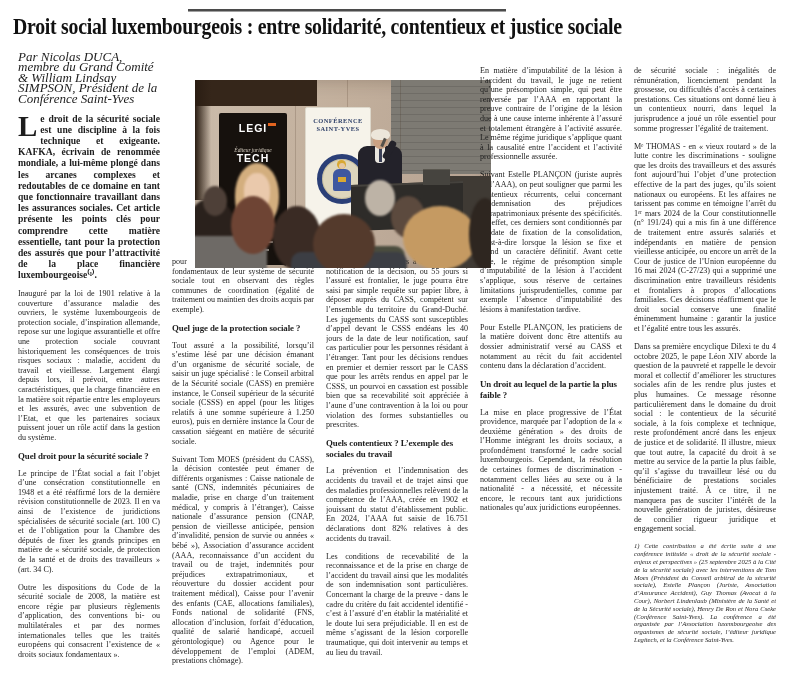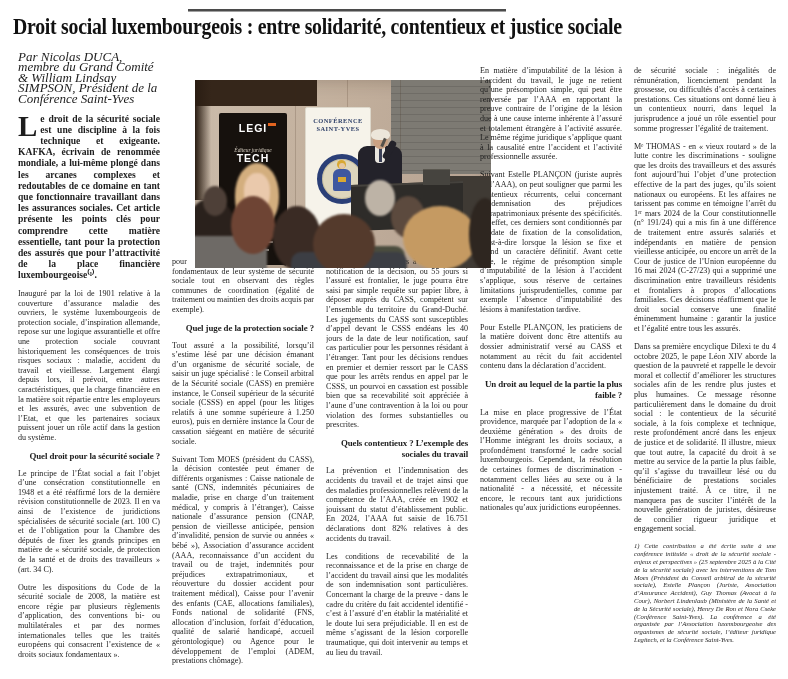--- a/index.html
+++ b/index.html
@@ -21,21 +21,21 @@
   }
   .col p{margin:0 0 8.5px;}
   .col-1{left:18px;top:52px;height:612px;}
   .col-2{left:172px;top:257px;height:422px;}
   .col-3{left:326px;top:257px;height:422px;}
   .col-4{left:480px;top:66px;height:606px;}
   .col-5{left:634px;top:66px;height:608px;}
   .byline{font-style:italic;font-size:13px;line-height:10.4px;margin:0 0 11px;text-align:left;}
   .lead{font-weight:700;font-size:9.6px;line-height:11.2px;margin:0 0 11px;}
   .lead::first-letter{float:left;font-size:29px;line-height:23px;padding:2px 3px 0 0;}
-  .xhead{font-size:8.9px;font-weight:700;text-align:right;line-height:10.6px;
+  .xhead{font-size:8.9px;font-weight:700;text-align:left;line-height:10.6px;
     margin:3px 0 7px;letter-spacing:-0.1px;}
   .footnote{font-size:6.6px;line-height:7.8px;font-style:italic;margin-top:12px;}
 
   
   .photo{position:absolute;left:155px;top:64px;width:296px;height:188px;overflow:hidden;
     background:linear-gradient(105deg,#cbbcab 0%,#c2af9c 45%,#b4a191 100%);
     box-shadow:inset 0 0 18px rgba(40,25,10,.25);}
   .photo *{position:absolute;}
   .ph-top-dark{left:0;top:0;width:122px;height:26px;background:#35261a;}
   .ph-left-dark{left:0;top:0;width:16px;height:120px;

